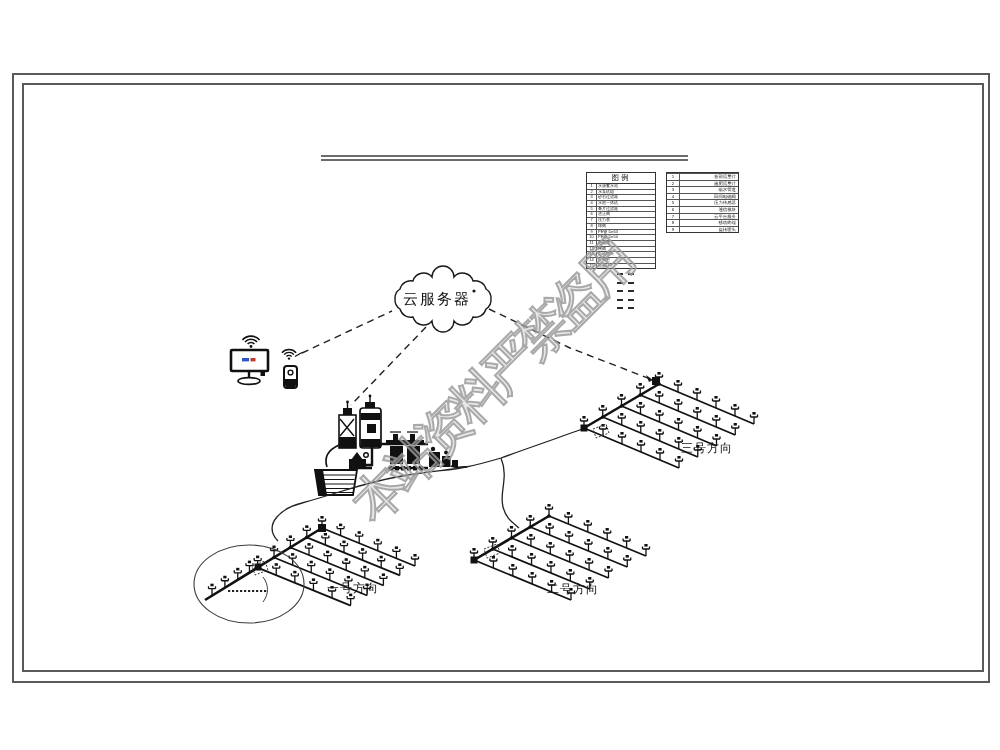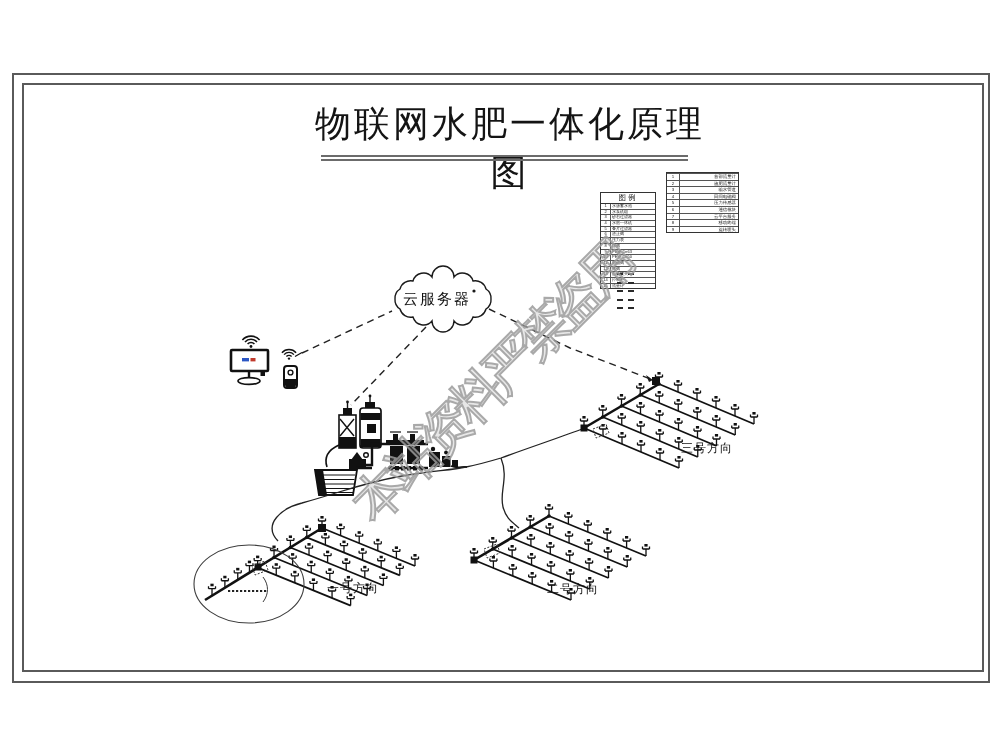--- a/index.html
+++ b/index.html
@@ -9,21 +9,21 @@
   .frame-outer{position:absolute;left:12px;top:73px;width:974px;height:606px;border:2px solid #5a5a5a;}
   .frame-inner{position:absolute;left:22px;top:83px;width:958px;height:585px;border:2px solid #5a5a5a;}
   
   .title{position:absolute;left:305px;top:100px;width:410px;text-align:center;
          font-size:36px;letter-spacing:3px;color:#141414;}
   .title-underline{position:absolute;left:321px;top:155px;width:367px;height:2px;
          border-top:2px solid #6b6b6b;border-bottom:2px solid #6b6b6b;}
   
   .legend{position:absolute;background:#fff;border:1.5px solid #333;box-sizing:border-box;
           font-family:"Liberation Sans","DejaVu Sans",sans-serif;}
-  .legend-main{left:600px;top:172px;width:56px;margin-top:20px;}
+  .legend-main{left:586px;top:172px;width:70px;}
   .legend-right{left:666px;top:172px;width:73px;}
   .lg-title{height:10px;line-height:10px;text-align:center;font-size:7.5px;letter-spacing:2px;
             border-bottom:1px solid #333;color:#111;}
   .lg-row{display:flex;border-top:0.5px solid #555;overflow:hidden;}
   .legend-main .lg-row{height:4.7px;line-height:4.7px;font-size:4px;}
   .legend-right .lg-row{height:5.6px;line-height:5.6px;font-size:4.4px;}
   .legend-main .lg-row:first-of-type{border-top:none;}
   .lg-no{width:9px;border-right:0.5px solid #555;text-align:center;flex:0 0 auto;color:#222;}
   .legend-right .lg-no{width:12px;}
   .lg-name{flex:1;padding-left:1px;white-space:nowrap;color:#222;}
@@ -39,21 +39,20 @@
   .fld-label{font-size:12px;letter-spacing:1px;fill:#111;}
 </style>
 </head>
 <body>
 
 <div class="canvas">
 
   <div class="frame-outer"></div>
   <div class="frame-inner"></div>
 
-  <div class="title">物联网水肥一体化原理图</div>
   <div class="title-underline"></div>
 
   <svg id="diagram" width="1000" height="750" viewBox="0 0 1000 750">
 
     <g>
       <path d="M 395,299 A 11 11 0 0 1 400,289 A 11 11 0 0 1 413,281 A 11 11 0 0 1 432,277
                A 11 11 0 0 1 454,277 A 11 11 0 0 1 473,281 A 11 11 0 0 1 486,289
                A 11 11 0 0 1 491,299 A 11 11 0 0 1 486,309 A 11 11 0 0 1 473,317
                A 11 11 0 0 1 454,321 A 11 11 0 0 1 432,321 A 11 11 0 0 1 413,317
                A 11 11 0 0 1 400,309 A 11 11 0 0 1 395,299 Z" fill="#fff" stroke="#1a1a1a" stroke-width="1.4"></path>

